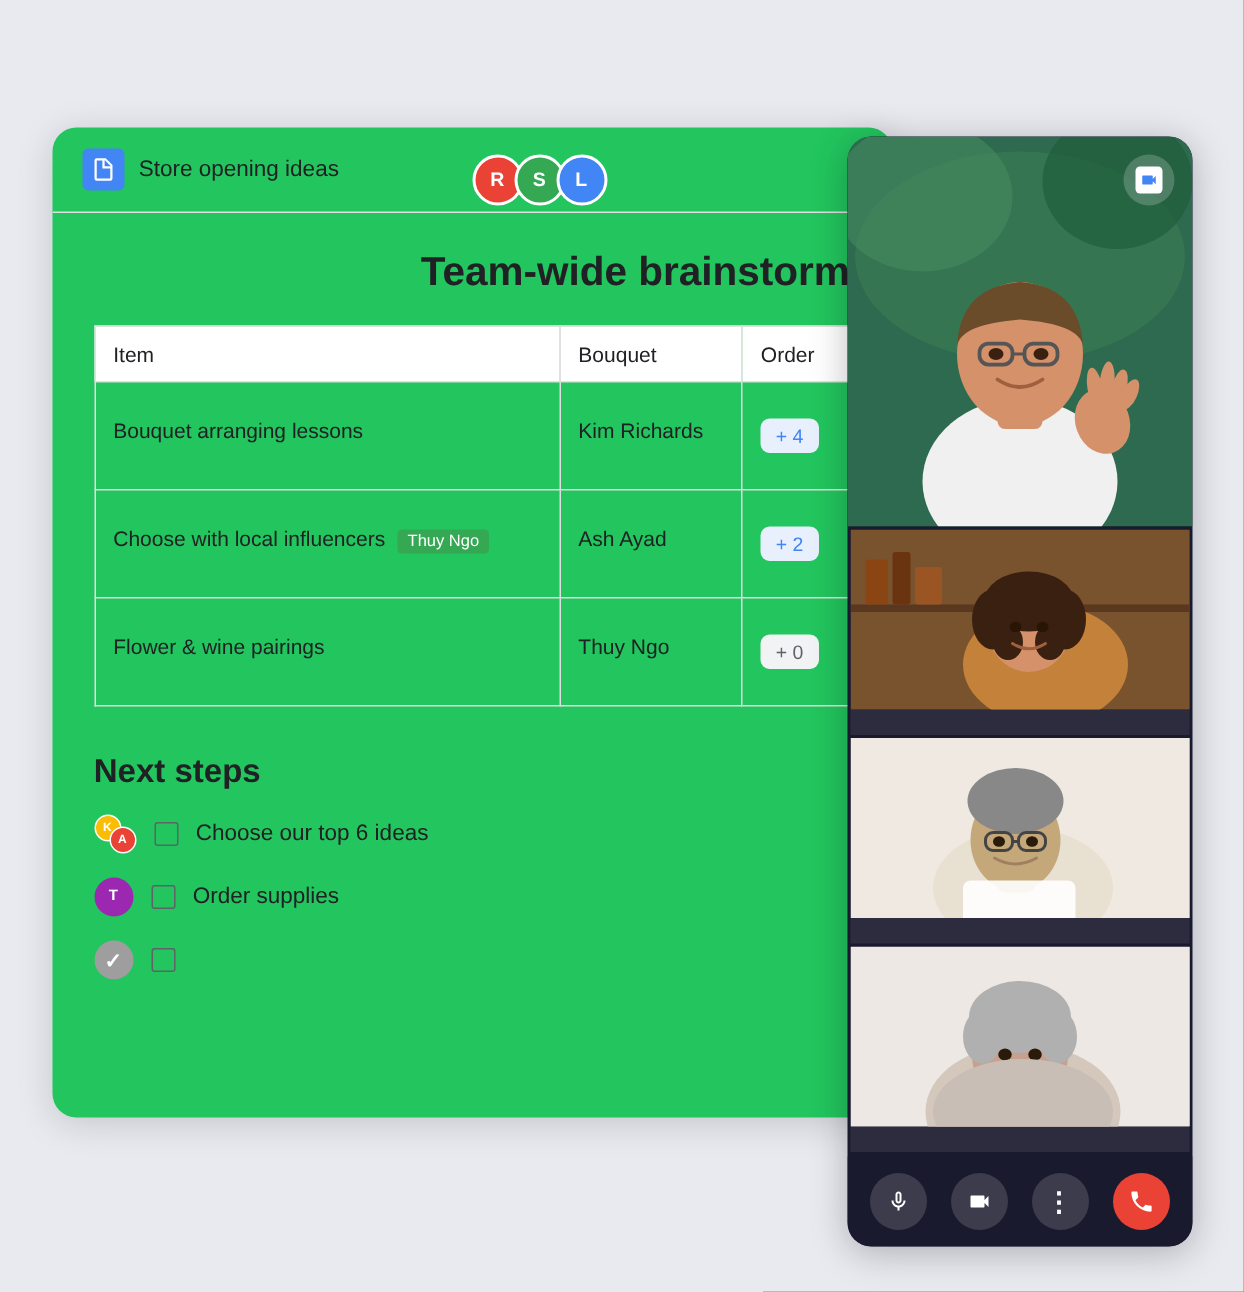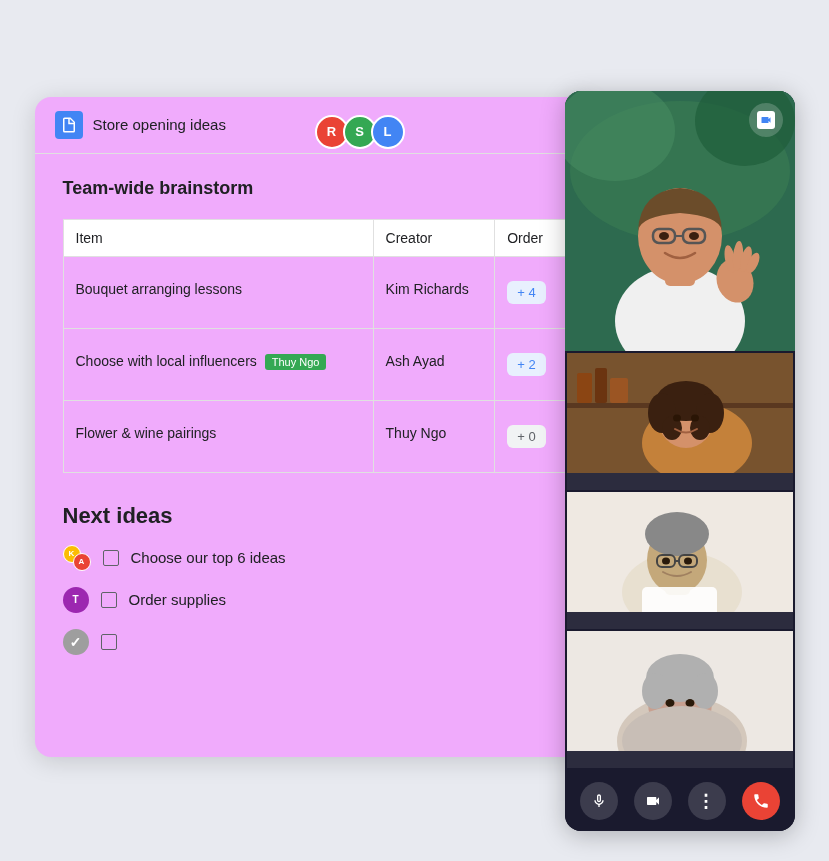--- a/index.html
+++ b/index.html
@@ -16,25 +16,25 @@
 
     .scene {
       position: relative;
       width: 760px;
       height: 740px;
     }
 
     
     .doc-card {
       position: absolute;
-      top: 36px;
+      top: 24px;
       left: 0;
       width: 560px;
       height: 660px;
-      background: #f0abfc;
+      background: #22c55e;
       border-radius: 16px;
       box-shadow: 0 4px 24px rgba(0,0,0,0.15);
       overflow: hidden;
     }
 
     .doc-header {
       display: flex;
       align-items: center;
       padding: 14px 20px;
       border-bottom: 1px solid #e0e0e0;
@@ -79,24 +79,25 @@
 
     .avatar-r { background: #ea4335; }
     .avatar-s { background: #34a853; }
     .avatar-l { background: #4285f4; }
 
     .doc-body {
       padding: 24px 28px;
     }
 
     .section-title {
-      font-size: 18px;
+      font-size: 27px;
       font-weight: 700;
       color: #202124;
       margin-bottom: 20px;
+      text-align: right;
     }
 
     
     .brainstorm-table {
       width: 100%;
       border-collapse: collapse;
       margin-bottom: 30px;
     }
 
     .brainstorm-table th {
@@ -348,21 +349,21 @@
     </div>
 
     <div class="doc-body">
 
       <div class="section-title">Team-wide brainstorm</div>
 
       <table class="brainstorm-table">
         <thead>
           <tr>
             <th>Item</th>
-            <th>Creator</th>
+            <th>Bouquet</th>
             <th>Order</th>
           </tr>
         </thead>
         <tbody>
           <tr>
             <td>Bouquet arranging lessons</td>
             <td>Kim Richards</td>
             <td>
               <span class="vote-badge vote-blue">+ 4</span>
             </td>
@@ -380,21 +381,21 @@
           <tr>
             <td>Flower &amp; wine pairings</td>
             <td>Thuy Ngo</td>
             <td>
               <span class="vote-badge vote-gray">+ 0</span>
             </td>
           </tr>
         </tbody>
       </table>
 
-      <div class="next-steps-title">Next ideas</div>
+      <div class="next-steps-title">Next steps</div>
 
       <div class="step-item">
         <div class="step-avatar-duo">
           <div class="mini-av av1">K</div>
           <div class="mini-av av2">A</div>
         </div>
         <div class="checkbox"></div>
         <span class="step-text">Choose our top 6 ideas</span>
       </div>
 

